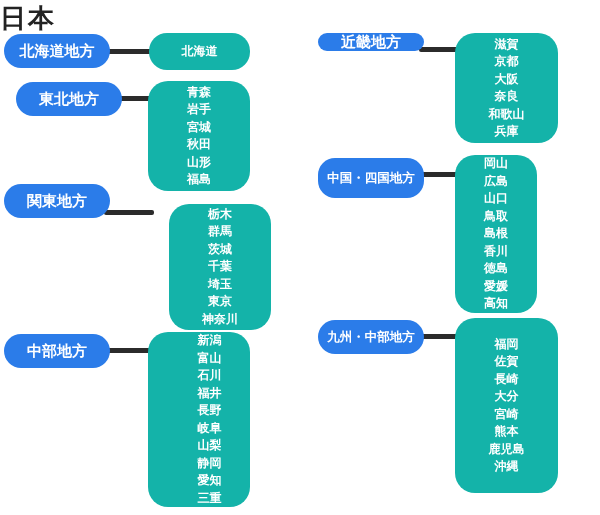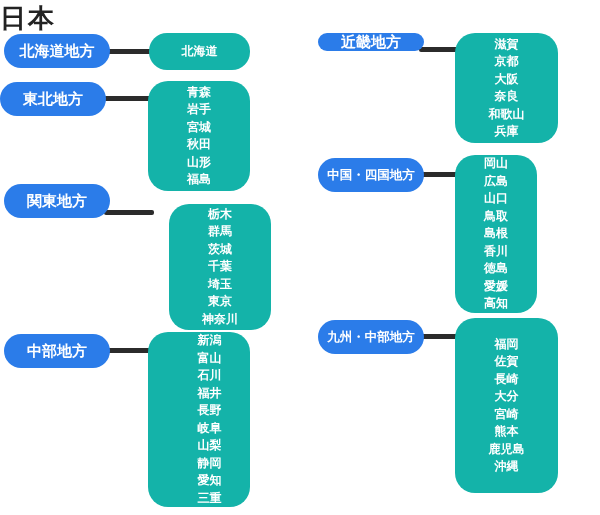--- a/index.html
+++ b/index.html
@@ -54,21 +54,21 @@
 
   <div>
     <div class="pill" style="left:4px; top:34px; width:106px; height:34px;">北海道地方</div>
     <div class="connector" style="left:104px; top:49px; width:50px;"></div>
     <div class="prefbox single" style="left:149px; top:33px; width:101px; height:37px;">
         <div>北海道</div>
       </div>
   </div>
 
   <div>
-    <div class="pill" style="left:0; top:82px; width:106px; height:34px;">東北地方</div>
+    <div class="pill" style="left:16px; top:82px; width:106px; height:34px;">東北地方</div>
     <div class="connector" style="left:104px; top:96px; width:50px;"></div>
     <div class="prefbox" style="left:148px; top:81px; width:102px; height:110px;">
         <div>青森</div>
         <div>岩手</div>
         <div>宮城</div>
         <div>秋田</div>
         <div>山形</div>
         <div>福島</div>
       </div>
   </div>
@@ -111,21 +111,21 @@
         <div>滋賀</div>
         <div>京都</div>
         <div>大阪</div>
         <div>奈良</div>
         <div>和歌山</div>
         <div>兵庫</div>
       </div>
   </div>
 
   <div>
-    <div class="pill long" style="left:318px; top:158px; width:106px; height:34px;">中国・四国地方</div>
+    <div class="pill long" style="left:318px; top:158px; width:106px; height:40px;">中国・四国地方</div>
     <div class="connector" style="left:419px; top:172px; width:42px;"></div>
     <div class="prefbox" style="left:455px; top:155px; width:82px; height:158px;">
         <div>岡山</div>
         <div>広島</div>
         <div>山口</div>
         <div>鳥取</div>
         <div>島根</div>
         <div>香川</div>
         <div>徳島</div>
         <div>愛媛</div>

